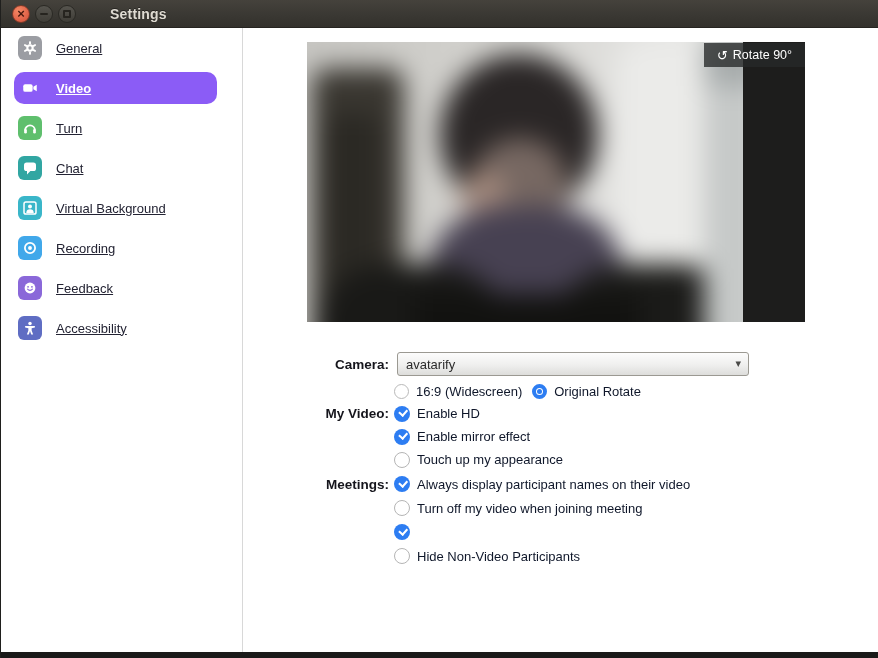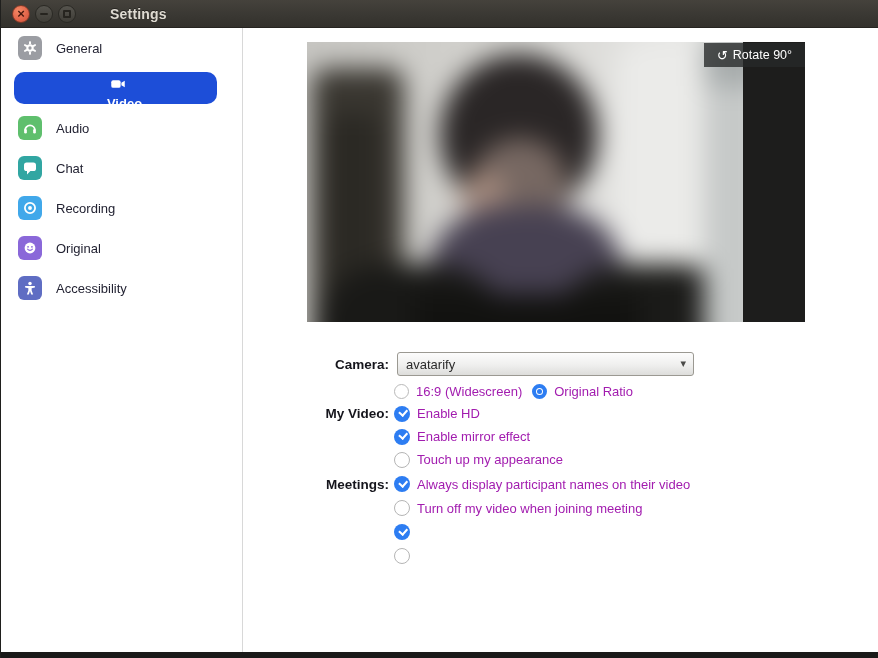--- a/index.html
+++ b/index.html
@@ -42,28 +42,28 @@
 
   
   .sidebar {
     position:absolute; left:0; top:28px; bottom:6px; width:242px;
     background:#ffffff; border-right:1px solid #d8d8d8; padding-top:4px;
   }
   .side-item {
     width:203px; height:32px; margin:0 0 8px 13px; border-radius:10px;
     display:flex; align-items:center; padding-left:4px; cursor:pointer;
   }
-  .side-item.on { background:#1d4ed8;flex-direction:column; }
+  .side-item.on { background:#8b5cf6; }
   .tile {
     width:24px; height:24px; border-radius:6px; flex:0 0 auto;
     display:flex; align-items:center; justify-content:center;
   }
   .side-item.on .tile { background:transparent !important; }
   .tile svg { width:18px; height:18px; display:block; }
-  .side-label { margin-left:14px; font-size:13px; color:#232333; }
+  .side-label { margin-left:14px; font-size:13px; color:#232333;text-decoration:underline; }
   .side-item.on .side-label { color:#ffffff; font-weight:bold; }
 
   
   .content { position:absolute; left:243px; top:28px; right:0; bottom:6px; background:#fff; }
 
   
   .video-preview {
     position:absolute; left:63px; top:14px; width:498px; height:280px;
     background:#d8d7d3; overflow:hidden;
   }
@@ -100,29 +100,29 @@
     width:147px; flex:0 0 auto; text-align:right; padding-right:2px;
     font-weight:bold; font-size:13.5px; color:#15151c;
   }
   .row-camera { height:26px; }
   .row-radio  { height:22px; margin-top:3px; }
   .row-opt    { height:23px; }
   .row-meet   { height:24px; }
   .row-meet.first { margin-top:1px; }
 
   .dropdown {
-    margin-left:6px; width:297px; height:24px; border:1px solid #9b9992;
+    margin-left:6px; width:352px; height:24px; border:1px solid #9b9992;
     border-radius:3px; background:linear-gradient(#fcfcfc, #efefee 55%, #dddddb);
     display:flex; align-items:center; position:relative; cursor:pointer;
     box-shadow:0 1px 0 rgba(255,255,255,.6);
   }
   .dd-value { font-size:13px; color:#2b2b2b; margin-left:8px; }
   .dd-arrow { position:absolute; right:7px; top:4px; font-size:11px; color:#4a4a48; }
 
-  .opt-label { font-size:13px; color:#a21caf; margin-left:7px; cursor:default;text-align:center; }
+  .opt-label { font-size:13px; color:#0f172a; margin-left:7px; cursor:default;text-align:center; }
 
   .checkbox {
     width:16px; height:16px; border-radius:50%; margin-left:3px; flex:0 0 auto;
     border:1px solid #b5b5b5; background:#fff; position:relative; cursor:pointer;
   }
   .checkbox.on { border:none; background:#2d7df2; }
   .checkbox.on::after {
     content:""; position:absolute; left:4.5px; top:3.5px; width:6px; height:3.5px;
     border-left:2px solid #fff; border-bottom:2px solid #fff; transform:rotate(-48deg);
   }
@@ -189,33 +189,43 @@
     </div>
 
     <div class="side-item">
       <span class="tile" style="background: rgb(95, 191, 109);">
         <svg viewBox="0 0 24 24">
             <path d="M5.5 15 a6.5 6.5 0 0 1 13 0" stroke="#fff" stroke-width="2.4" fill="none"></path>
         <rect x="4.2" y="13.2" width="3.6" height="6.2" rx="1.8" fill="#fff"></rect>
         <rect x="16.2" y="13.2" width="3.6" height="6.2" rx="1.8" fill="#fff"></rect>
           </svg>
       </span>
-      <span class="side-label">Audio</span>
+      <span class="side-label">Turn</span>
     </div>
 
     <div class="side-item">
       <span class="tile" style="background: rgb(49, 166, 162);">
         <svg viewBox="0 0 24 24">
             <rect x="4" y="4.5" width="16" height="11.5" rx="3.5" fill="#fff"></rect>
         <path d="M8 15 l0 5.5 5.5 -5.5 z" fill="#fff"></path>
           </svg>
       </span>
       <span class="side-label">Chat</span>
     </div>
 
+    <div class="side-item">
+      <span class="tile" style="background: rgb(58, 182, 201);">
+        <svg viewBox="0 0 24 24">
+            <rect x="4" y="4" width="16" height="16" rx="2.5" fill="none" stroke="#fff" stroke-width="2"></rect>
+        <circle cx="12" cy="10" r="2.6" fill="#fff"></circle>
+        <path d="M7 18.5 c0-3.4 2.2-4.8 5-4.8 s5 1.4 5 4.8 z" fill="#fff"></path>
+          </svg>
+      </span>
+      <span class="side-label">Virtual Background</span>
+    </div>
 
     <div class="side-item">
       <span class="tile" style="background: rgb(65, 168, 234);">
         <svg viewBox="0 0 24 24">
             <circle cx="12" cy="12" r="6.8" fill="none" stroke="#fff" stroke-width="2.4"></circle>
         <circle cx="12" cy="12" r="2.6" fill="#fff"></circle>
           </svg>
       </span>
       <span class="side-label">Recording</span>
     </div>
@@ -224,21 +234,21 @@
 
     <div class="side-item">
       <span class="tile" style="background: rgb(138, 104, 217);">
         <svg viewBox="0 0 24 24">
             <circle cx="12" cy="12" r="7.2" fill="#fff"></circle>
         <circle cx="9.4" cy="10.4" r="1.2" fill="#8a68d9"></circle>
         <circle cx="14.6" cy="10.4" r="1.2" fill="#8a68d9"></circle>
         <path d="M8.8 13.6 c1.6 2 4.8 2 6.4 0" stroke="#8a68d9" stroke-width="1.5" fill="none" stroke-linecap="round"></path>
           </svg>
       </span>
-      <span class="side-label">Original</span>
+      <span class="side-label">Feedback</span>
     </div>
 
     <div class="side-item">
       <span class="tile" style="background: rgb(95, 109, 195);">
         <svg viewBox="0 0 24 24" fill="#fff">
           <circle cx="12" cy="6" r="2.3"></circle>
           <path d="M5.5 9.2 h13 v2.2 l-4.3 .9 v3 l2 5.2 h-2.6 l-1.6-4.6 -1.6 4.6 H7.8 l2-5.2 v-3 l-4.3-.9 z"></path>
           </svg>
       </span>
       <span class="side-label">Accessibility</span>
@@ -278,21 +288,21 @@
           <span class="dd-value">avatarify</span>
           <span class="dd-arrow">▾</span>
         </div>
       </div>
 
       <div class="row row-radio">
         <span class="flabel"></span>
         <span class="radio"></span>
         <span class="opt-label">16:9 (Widescreen)</span>
         <span class="radio radio-gap on"></span>
-        <span class="opt-label">Original Ratio</span>
+        <span class="opt-label">Original Rotate</span>
       </div>
 
       <div class="row row-opt">
         <span class="flabel">My Video:</span>
         <span class="checkbox on"></span>
         <span class="opt-label">Enable HD</span>
       </div>
       <div class="row row-opt">
         <span class="flabel"></span>
         <span class="checkbox on"></span>
@@ -314,19 +324,20 @@
         <span class="checkbox"></span>
         <span class="opt-label">Turn off my video when joining meeting</span>
       </div>
       <div class="row row-meet">
         <span class="flabel"></span>
         <span class="checkbox on"></span>
       </div>
       <div class="row row-meet">
         <span class="flabel"></span>
         <span class="checkbox"></span>
+        <span class="opt-label">Hide Non-Video Participants</span>
       </div>
 
     </div>
   </div>
 
   <div class="bottombar"></div>
 </div>
 
 </body></html>

